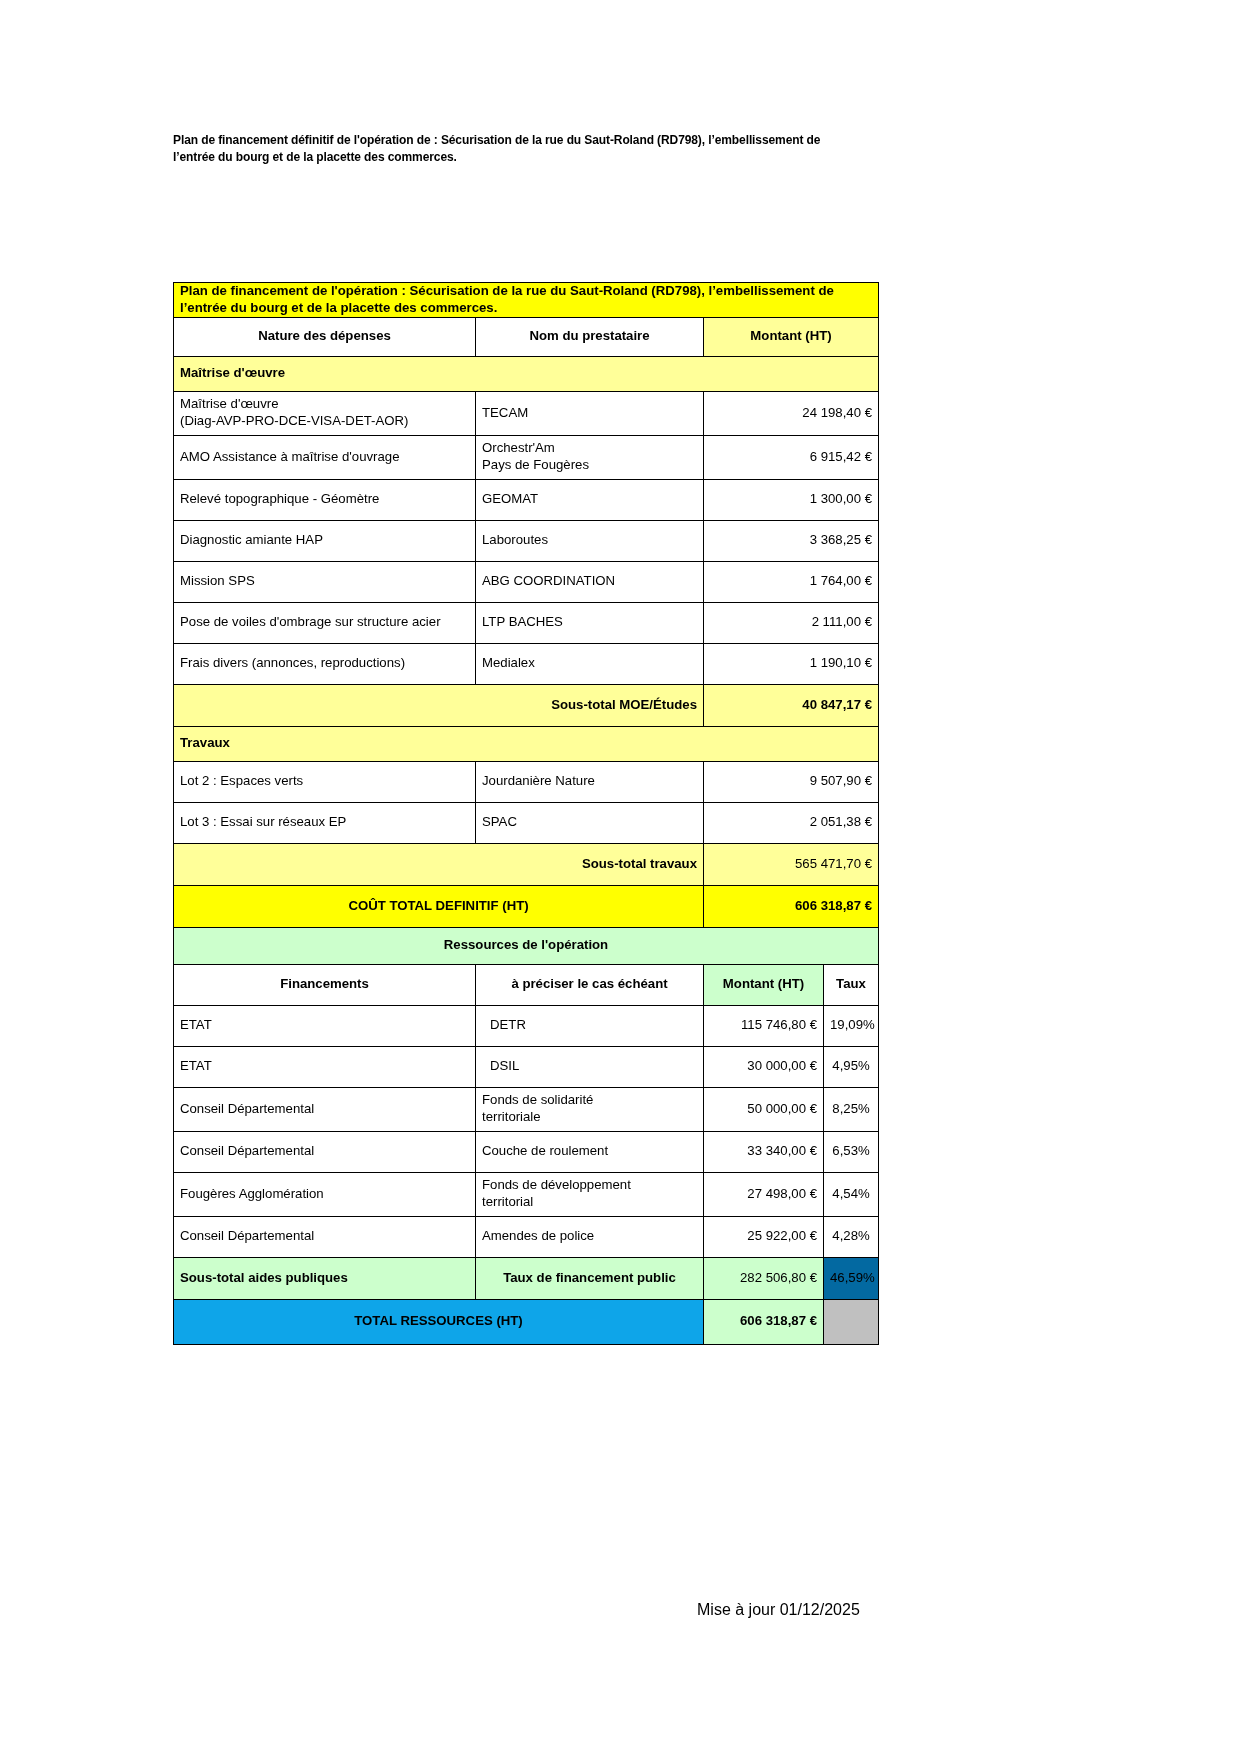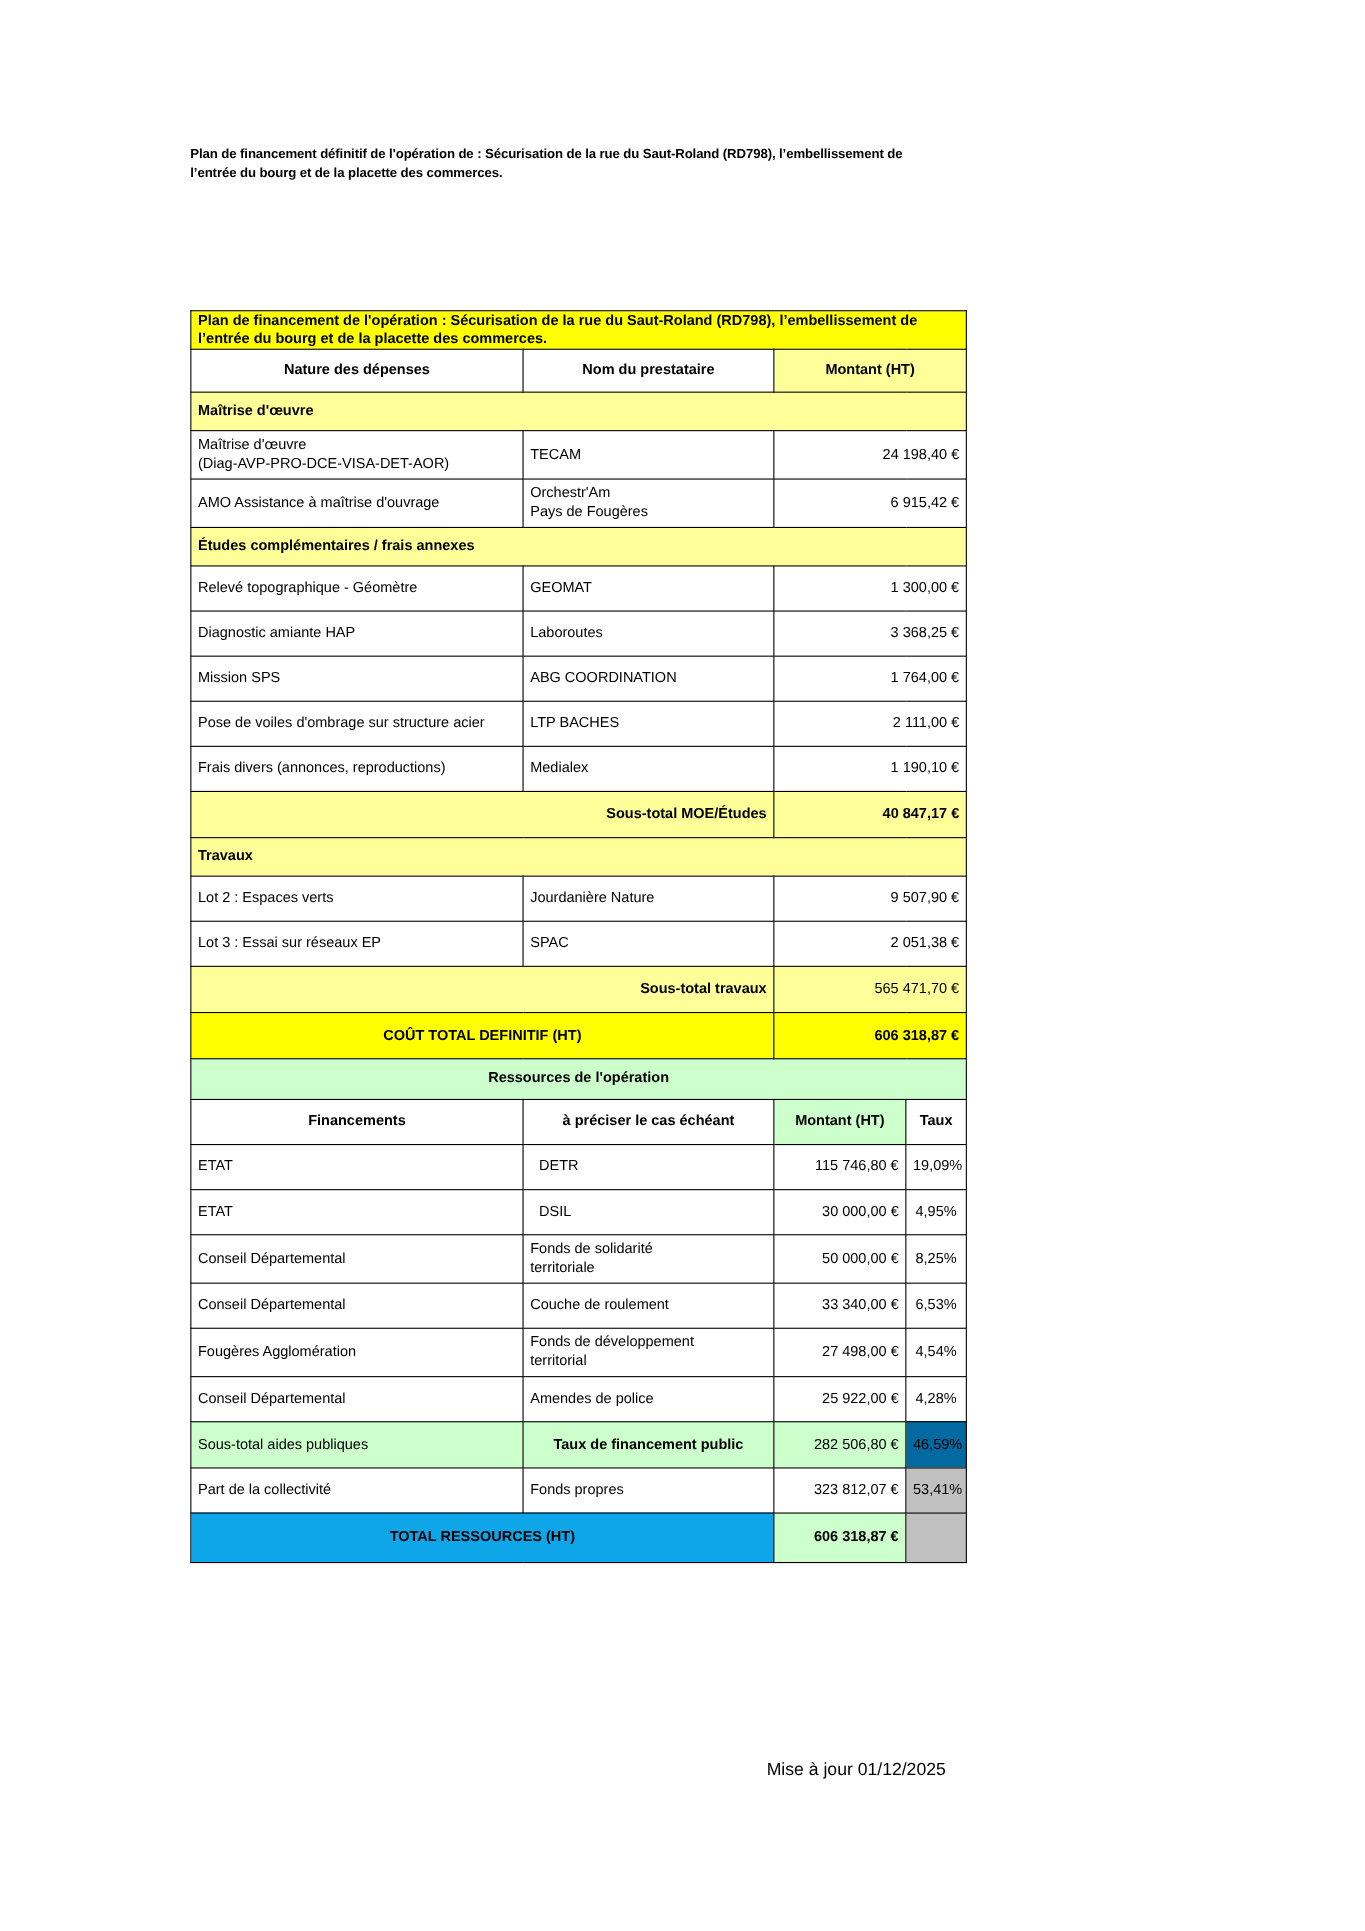--- a/index.html
+++ b/index.html
@@ -153,21 +153,21 @@
   }
   .colhead-green {
     background: #ccffcc;
     font-weight: bold;
     text-align: center;
     height: 40px;
     font-size: 13.6px;
   }
   .green-sub-label {
     background: #ccffcc;
-    font-weight: normal;
+    font-weight: bold;
     text-align: left;
     height: 41px;
   }
   .green-sub-mid {
     background: #ccffcc;
     font-weight: bold;
     text-align: center;
     height: 41px;
   }
   .green-sub-amt {
@@ -251,23 +251,20 @@
         <td>TECAM</td>
         <td class="amount" colspan="2">24 198,40 €</td>
       </tr>
       <tr class="row-line-2">
         <td>AMO Assistance à maîtrise d'ouvrage</td>
         <td class="multi" style="white-space:pre-line">Orchestr'Am
 Pays de Fougères</td>
         <td class="amount" colspan="2">6 915,42 €</td>
       </tr>
 
-      <tr>
-        <td class="section-band" colspan="4">Études complémentaires / frais annexes</td>
-      </tr>
       <tr class="row-line">
         <td>Relevé topographique - Géomètre</td>
         <td>GEOMAT</td>
         <td class="amount" colspan="2">1 300,00 €</td>
       </tr>
       <tr class="row-line">
         <td>Diagnostic amiante HAP</td>
         <td>Laboroutes</td>
         <td class="amount" colspan="2">3 368,25 €</td>
       </tr>
@@ -364,26 +361,20 @@
         <td class="pct">4,28%</td>
       </tr>
 
       <tr>
         <td class="green-sub-label">Sous-total aides publiques</td>
         <td class="green-sub-mid">Taux de financement public</td>
         <td class="green-sub-amt">282 506,80 €</td>
         <td class="green-sub-pct">46,59%</td>
       </tr>
 
-      <tr class="row-line">
-        <td>Part de la collectivité</td>
-        <td>Fonds propres</td>
-        <td class="amount">323 812,07 €</td>
-        <td class="grey-pct">53,41%</td>
-      </tr>
 
       <tr>
         <td class="total-res-label" colspan="2">TOTAL RESSOURCES (HT)</td>
         <td class="total-res-amt">606 318,87 €</td>
         <td class="total-res-blank"></td>
       </tr>
 
     </tbody>
   </table>
 

